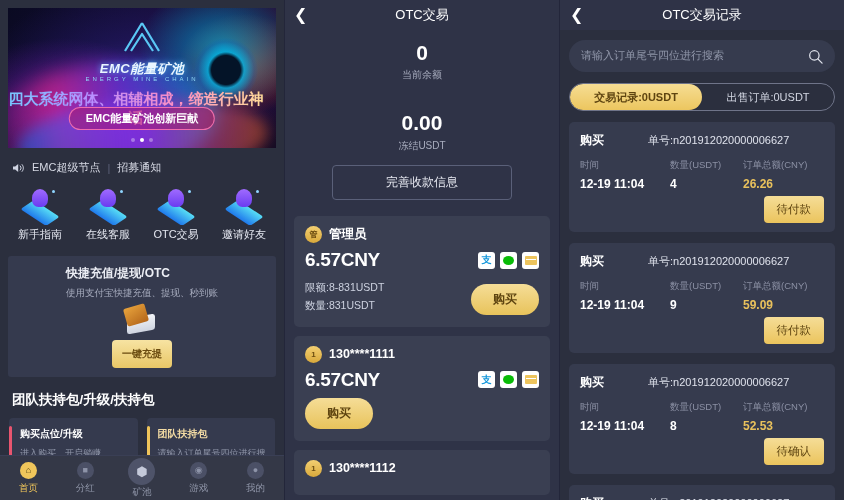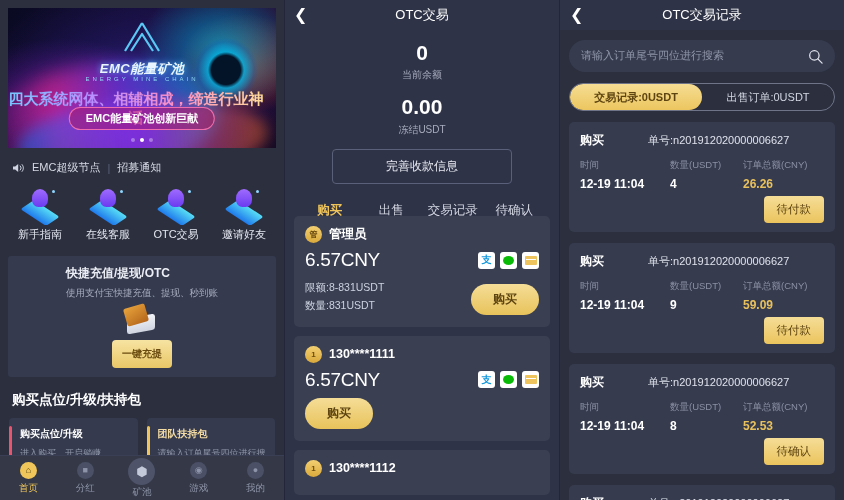--- a/index.html
+++ b/index.html
@@ -107,37 +107,37 @@
   .tb.on .tbl{color:#f0c65b;}
   .tb.big .tbi{width:27px;height:27px;background:#4e5369;font-size:13px;color:#c4c9da;margin-bottom:1px;}
 
   
   .mhead{height:30px;display:flex;align-items:center;justify-content:center;position:relative;}
   .mhead .bk{position:absolute;left:9px;top:50%;transform:translateY(-50%);font-size:16px;color:#fff;cursor:pointer;line-height:1;}
   .mhead .ht{font-size:13px;color:#fff;}
   .bal{text-align:center;padding:10px 0 4px 0;}
   .bal .big{font-size:21px;font-weight:bold;color:#fff;line-height:1.25;}
   .bal .lbl{font-size:10px;color:#a8adbe;margin-top:2px;}
-  .bal .big2{font-size:21px;font-weight:bold;color:#fff;margin-top:12px;line-height:1.25;}
+  .bal .big2{font-size:21px;font-weight:bold;color:#fff;margin-top:28px;line-height:1.25;}
   .ob{display:block;margin:12px auto 0 auto;width:180px;padding:8px 0;border:1px solid #5a6079;
     border-radius:4px;background:transparent;color:#e7e9f1;font-size:12px;cursor:pointer;
     font-family:inherit;}
   .mtabs{display:flex;margin-top:14px;padding:0 14px;}
   .mtab{flex:1;text-align:center;font-size:12.5px;color:#d2d6e2;padding-bottom:7px;position:relative;cursor:pointer;}
   .mtab.on{color:#efc45a;font-weight:bold;}
   .mtab.on::after{content:"";position:absolute;left:50%;transform:translateX(-50%);bottom:0;
     width:18px;height:2px;background:#efc45a;border-radius:1px;}
   .mlist{position:absolute;left:0;right:0;top:216px;bottom:0;overflow:hidden;padding:0 9px;}
   .offer{background:#3a3f52;border-radius:5px;padding:10px 11px 12px 11px;margin-bottom:9px;}
   .offer .who{display:flex;align-items:center;gap:7px;margin-bottom:6px;}
   .av{width:17px;height:17px;border-radius:50%;background:linear-gradient(180deg,#f3cf72,#d9a93b);
     display:flex;align-items:center;justify-content:center;font-size:8px;color:#6b4c10;font-weight:bold;}
   .offer .nm{font-size:12.5px;font-weight:bold;color:#fff;}
   .offer .mid{display:flex;align-items:center;justify-content:space-between;}
-  .offer .price{font-size:19px;font-weight:normal;color:#fff;letter-spacing:-.3px;}
+  .offer .price{font-size:19px;font-weight:bold;color:#fff;letter-spacing:-.3px;}
   .pays{display:flex;gap:5px;}
   .pay{width:17px;height:17px;border-radius:3px;background:#fff;display:flex;align-items:center;
     justify-content:center;font-size:10px;font-weight:bold;}
   .pay.ali{color:#1296db;}
   .pay.wx{position:relative;}
   .pay.wx i{width:11px;height:9px;border-radius:50%;background:#09bb07;display:block;}
   .pay.bk{position:relative;}
   .pay.bk i{width:12px;height:9px;background:#edc45d;border-radius:1px;display:block;position:relative;}
   .pay.bk i::after{content:"";position:absolute;left:1px;top:3px;right:1px;height:1px;background:#fff;}
   .offer .bot{display:flex;align-items:flex-end;justify-content:space-between;margin-top:7px;}
@@ -252,21 +252,21 @@
       <div class="t1">快捷充值/提现/OTC</div>
       <div class="t2">使用支付宝快捷充值、提现、秒到账</div>
     </div>
     <div class="wallet-ico">
       <div class="wa"></div>
         <div class="wb"></div>
     </div>
     <button class="btn-gold">一键充提</button>
   </div>
 
-  <div class="sec-title">购买点位/升级/扶持包</div>
+  <div class="sec-title">团队扶持包/升级/扶持包</div>
 
   <div class="two-col">
     <div class="mini a">
       <div class="m1">购买点位/升级</div>
       <div class="m2">进入购买，开启躺赚</div>
     </div>
     <div class="mini b">
       <div class="m1">团队扶持包</div>
       <div class="m2">请输入订单尾号四位进行搜索</div>
     </div>

